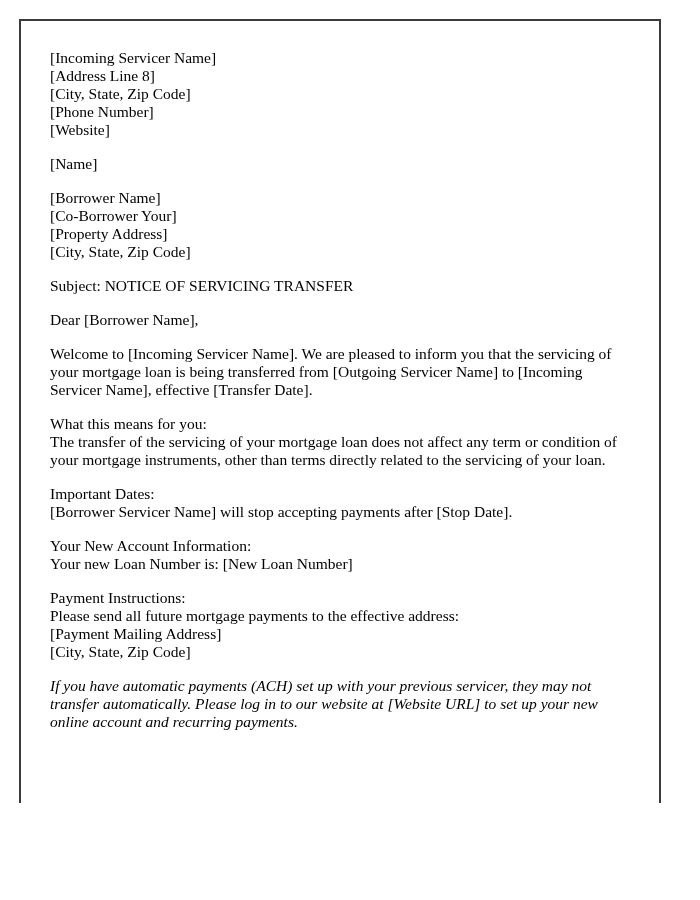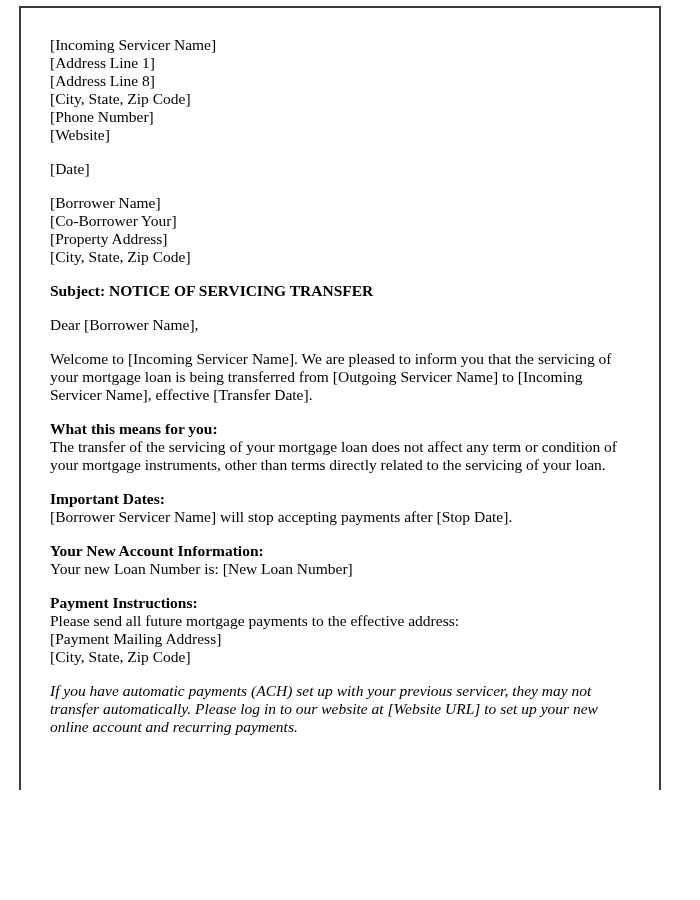--- a/index.html
+++ b/index.html
@@ -11,57 +11,56 @@
     width: 700px;
     height: 900px;
     position: relative;
     font-family: "Liberation Serif", "DejaVu Serif", serif;
     color: #000000;
     overflow: hidden;
   }
   .letter-frame {
     position: absolute;
     left: 19px;
-    top: 6px;
+    top: 19px;
     width: 642px;
     height: 784px;
     box-sizing: border-box;
     border: 2px solid #3b3b3b;
     border-bottom: none;
     padding: 28px 28px 0 29px;
     overflow: hidden;
     background: #ffffff;
   }
   .block {
     font-size: 15.5px;
     line-height: 18px;
     margin: 0 0 16px 0;
   }
   .block:last-child { margin-bottom: 0; font-style: italic; }
   .line {
     font-size: 15.5px;
     line-height: 18px;
   }
-  .bold { font-weight: bold; }
+  .bold { font-weight: normal; }
 </style>
 </head>
 <body>
 
 <div class="letter-frame">
 
   <div class="block">
     <div class="line">[Incoming Servicer Name]</div>
-    <div class="line">[Address Line 1]</div>
     <div class="line">[Address Line 8]</div>
     <div class="line">[City, State, Zip Code]</div>
     <div class="line">[Phone Number]</div>
     <div class="line">[Website]</div>
   </div>
 
-  <div class="block">[Date]</div>
+  <div class="block">[Name]</div>
 
   <div class="block">
     <div class="line">[Borrower Name]</div>
     <div class="line">[Co-Borrower Your]</div>
     <div class="line">[Property Address]</div>
     <div class="line">[City, State, Zip Code]</div>
   </div>
 
   <div class="block bold">Subject: NOTICE OF SERVICING TRANSFER</div>
 

